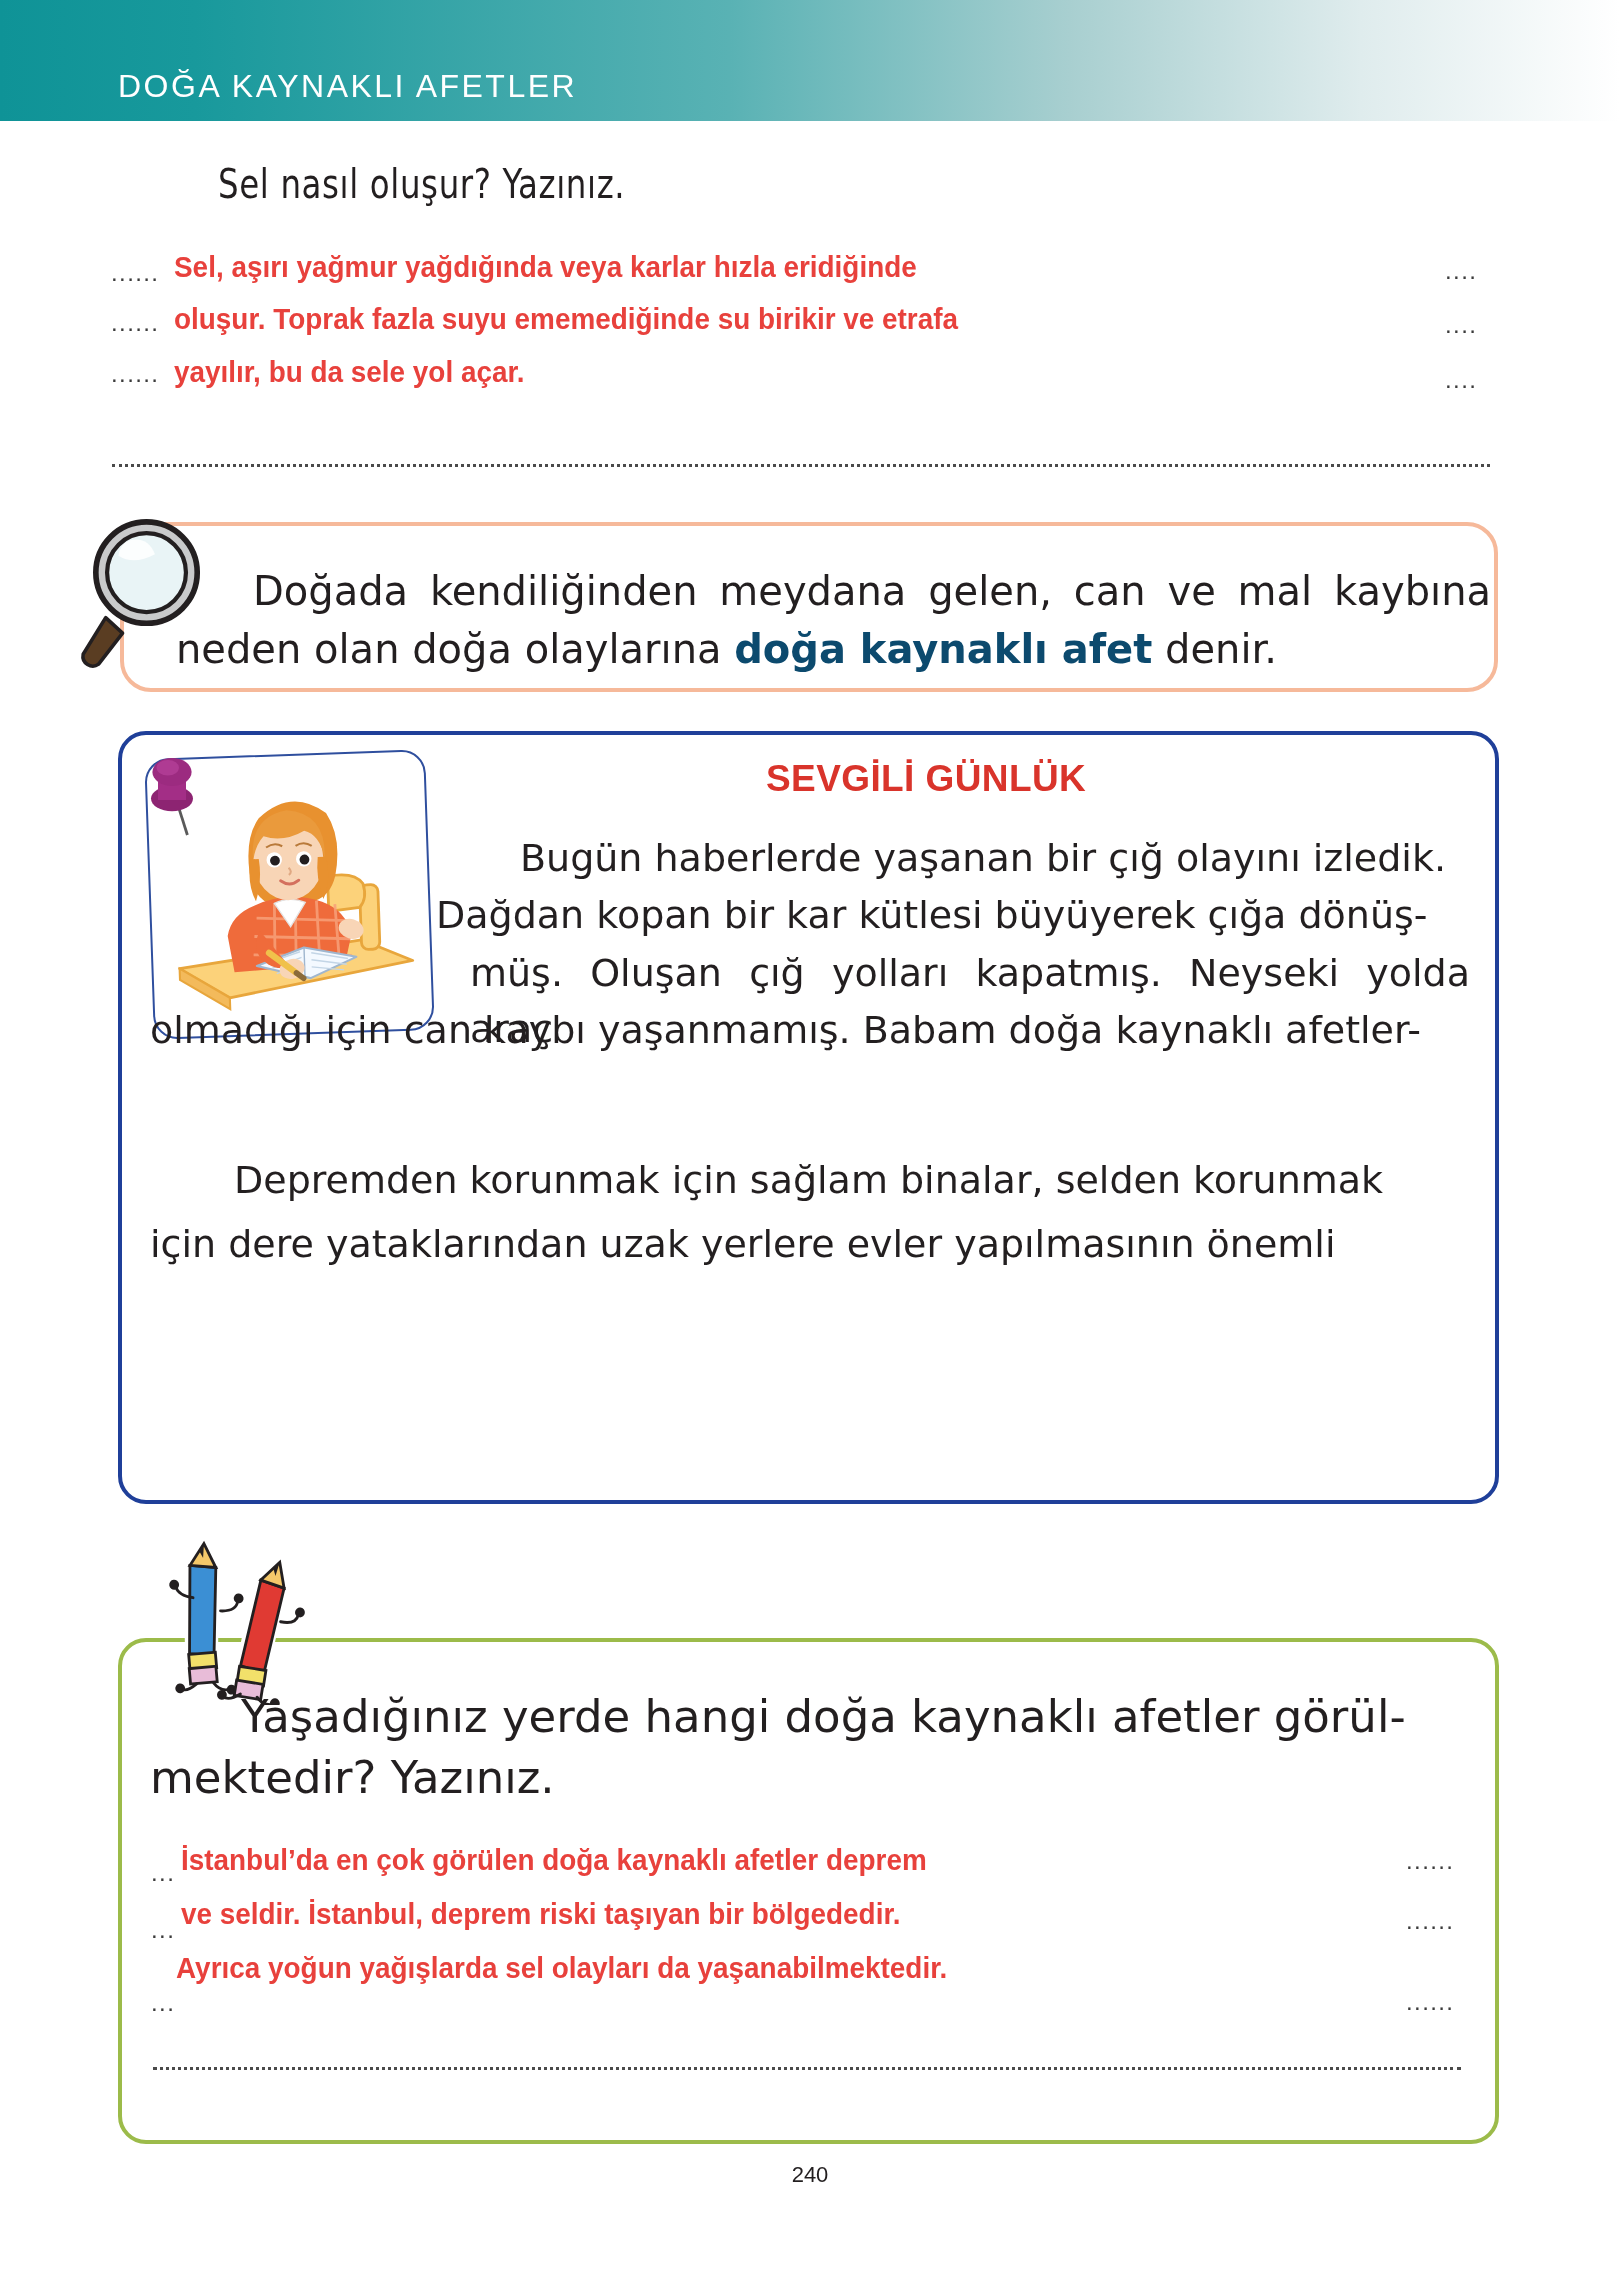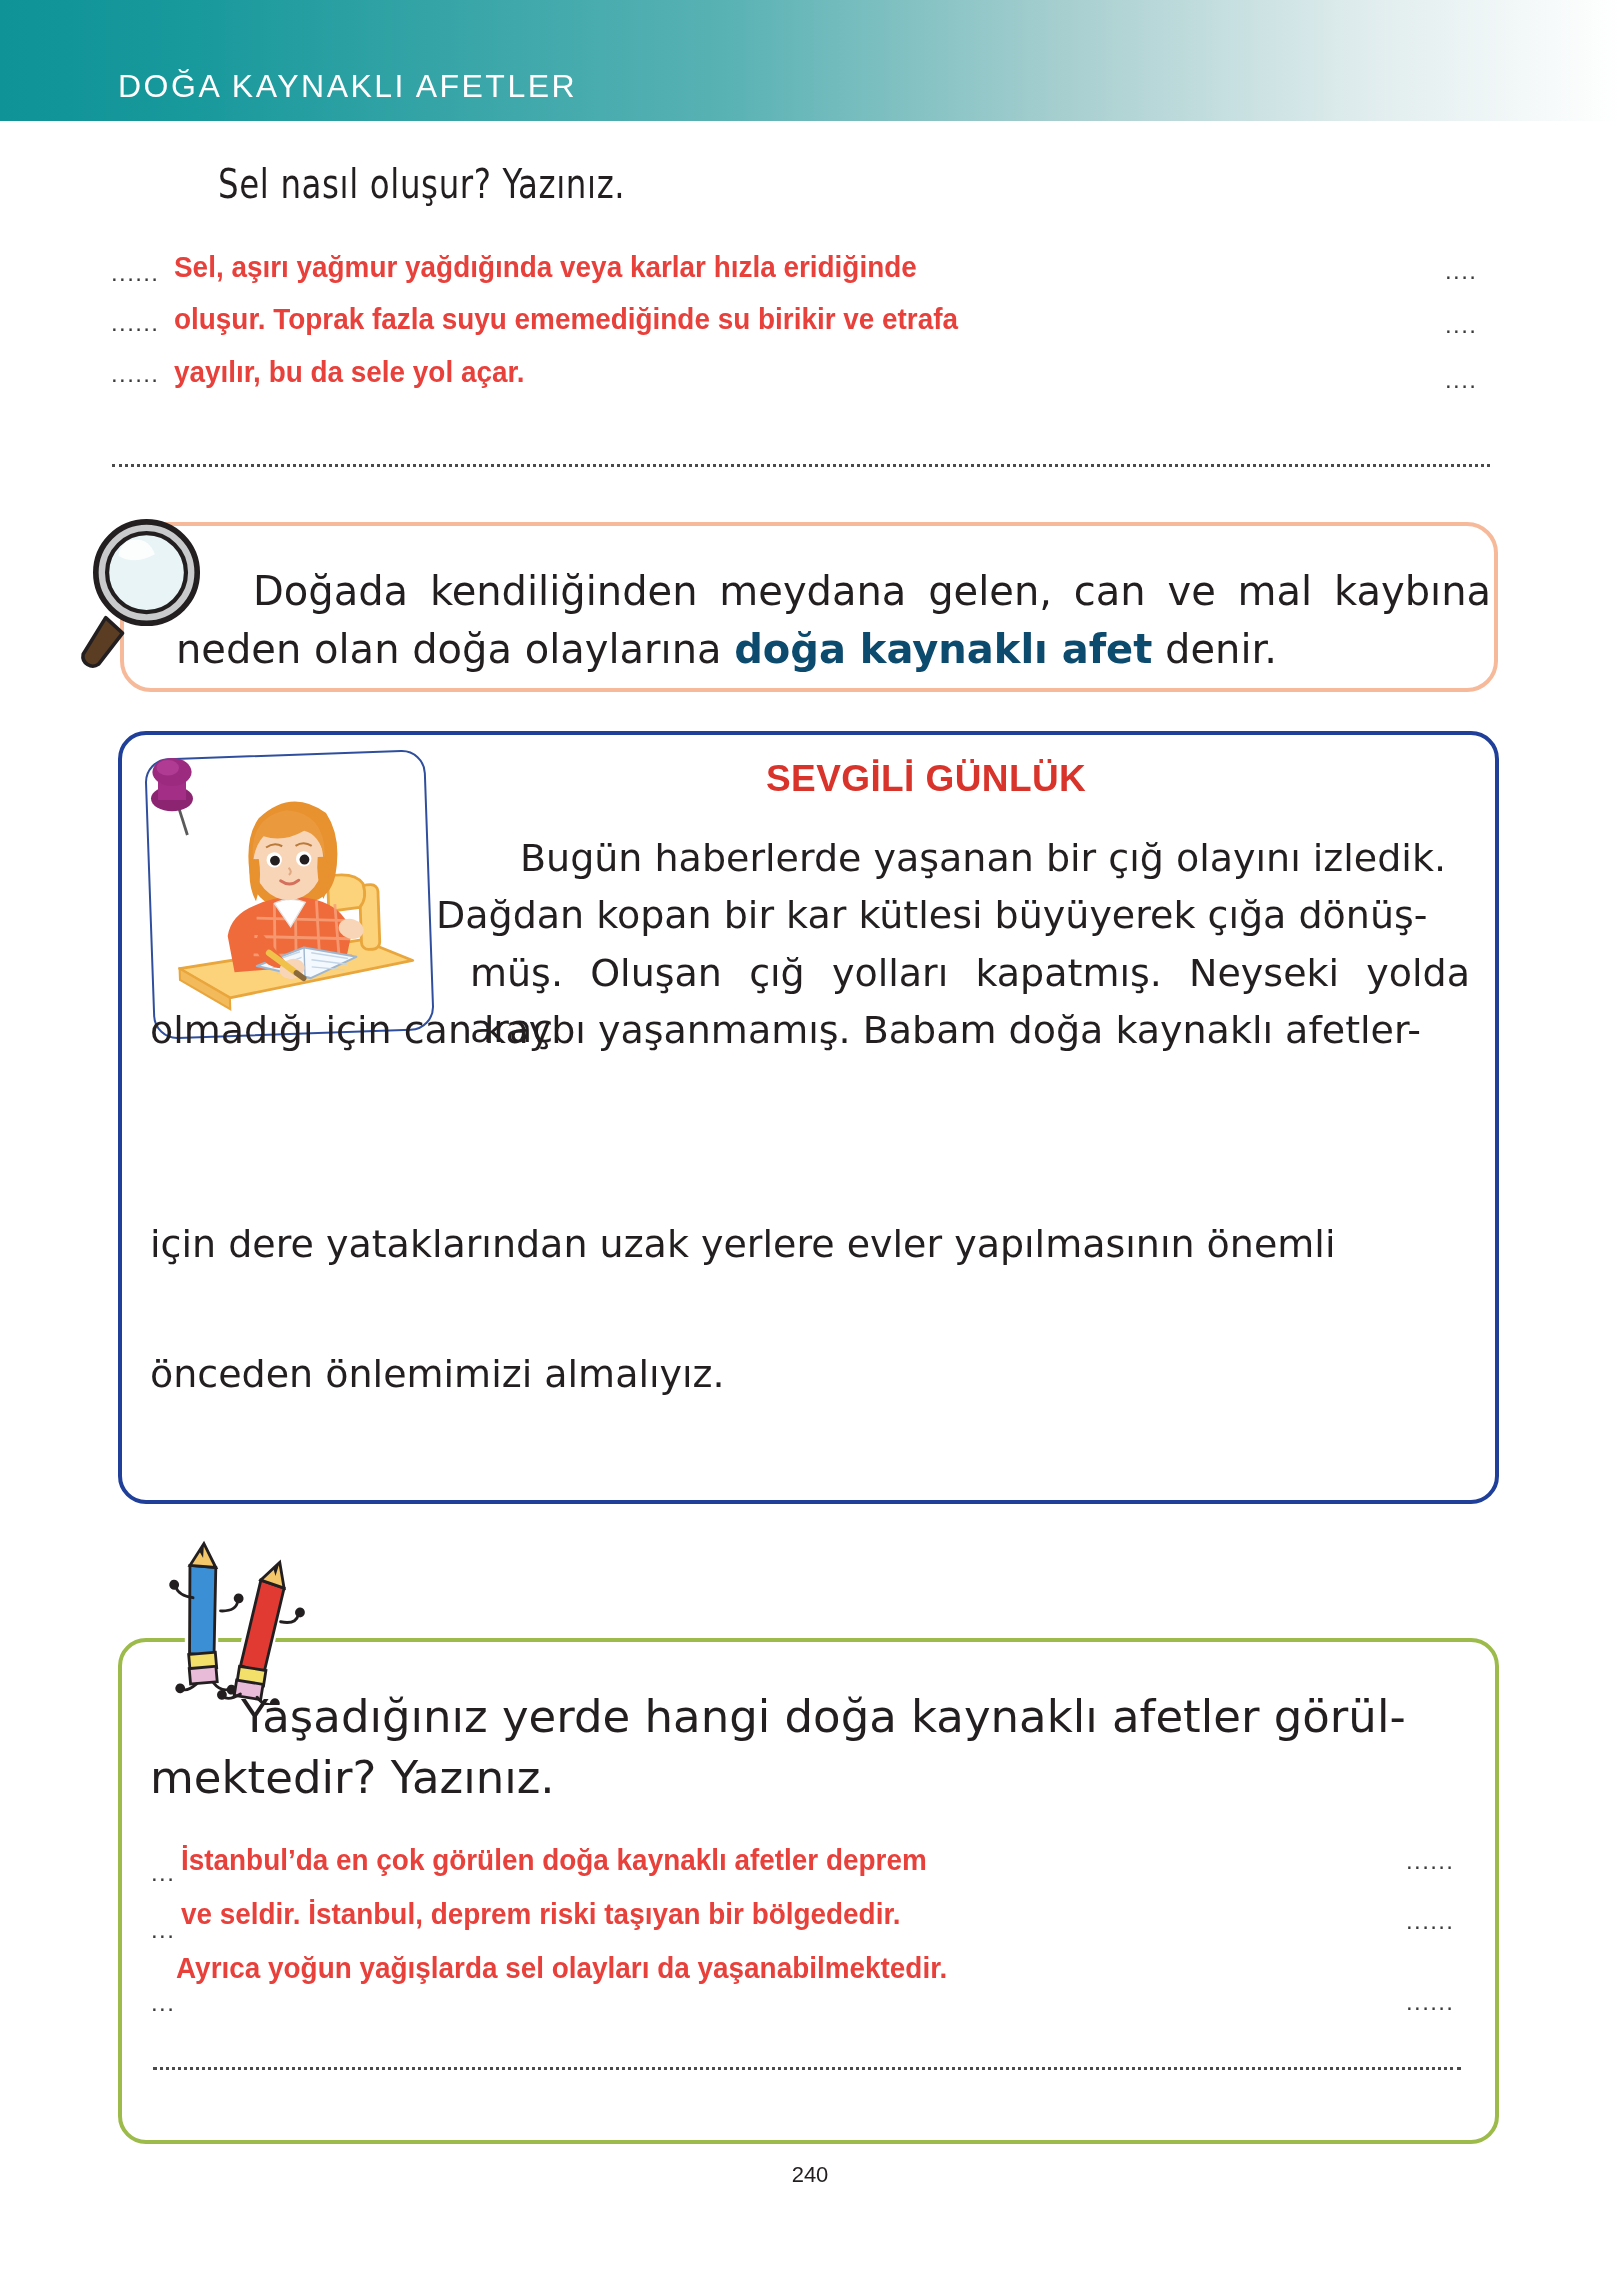--- a/index.html
+++ b/index.html
@@ -357,25 +357,25 @@
   <div class="diary-p" style="left:436px; top:887px; width:1033px;">
     <span>Dağdan kopan bir kar kütlesi büyüyerek çığa dönüş-</span>
   </div>
   <div class="diary-p" style="left:470px; top:945px; width:1000px;">
     <span>müş. Oluşan çığ yolları kapatmış. Neyseki yolda araç</span>
   </div>
   <div class="diary-p" style="left:150px; top:1002px; width:1319px;">
     <span>olmadığı için can kaybı yaşanmamış. Babam doğa kaynaklı afetler-</span>
   </div>
 
+  <div class="diary-p" style="left:150px; top:1152px; width:1319px;">
+    <span class="indent"></span><span>Depremden korunmak için sağlam binalar, selden korunmak</span>
+  </div>
   <div class="diary-p" style="left:150px; top:1216px; width:1319px;">
     <span>için  dere  yataklarından  uzak  yerlere  evler  yapılmasının  önemli</span>
-  </div>
-  <div class="diary-p" style="left:150px; top:1346px; width:1319px;">
-    <span>önceden önlemimizi almalıyız.</span>
   </div>
 
   <div class="pencils">
     <svg width="176" height="183" viewBox="0 0 250 260">
 
       <g transform="rotate(-8 80 130)">
         <path d="M56 34 L96 44 L74 196 L38 188 Z" fill="#ffffff" stroke="#ffffff" stroke-width="10"></path>
         <path d="M58 58 L94 66 L74 190 L40 182 Z" fill="#3b8fd4" stroke="#231f20" stroke-width="4"></path>
         <path d="M58 58 L94 66 L82 30 Z" fill="#f4c86a" stroke="#231f20" stroke-width="4"></path>
         <path d="M74 40 L82 30 L78 50 Z" fill="#231f20"></path>

